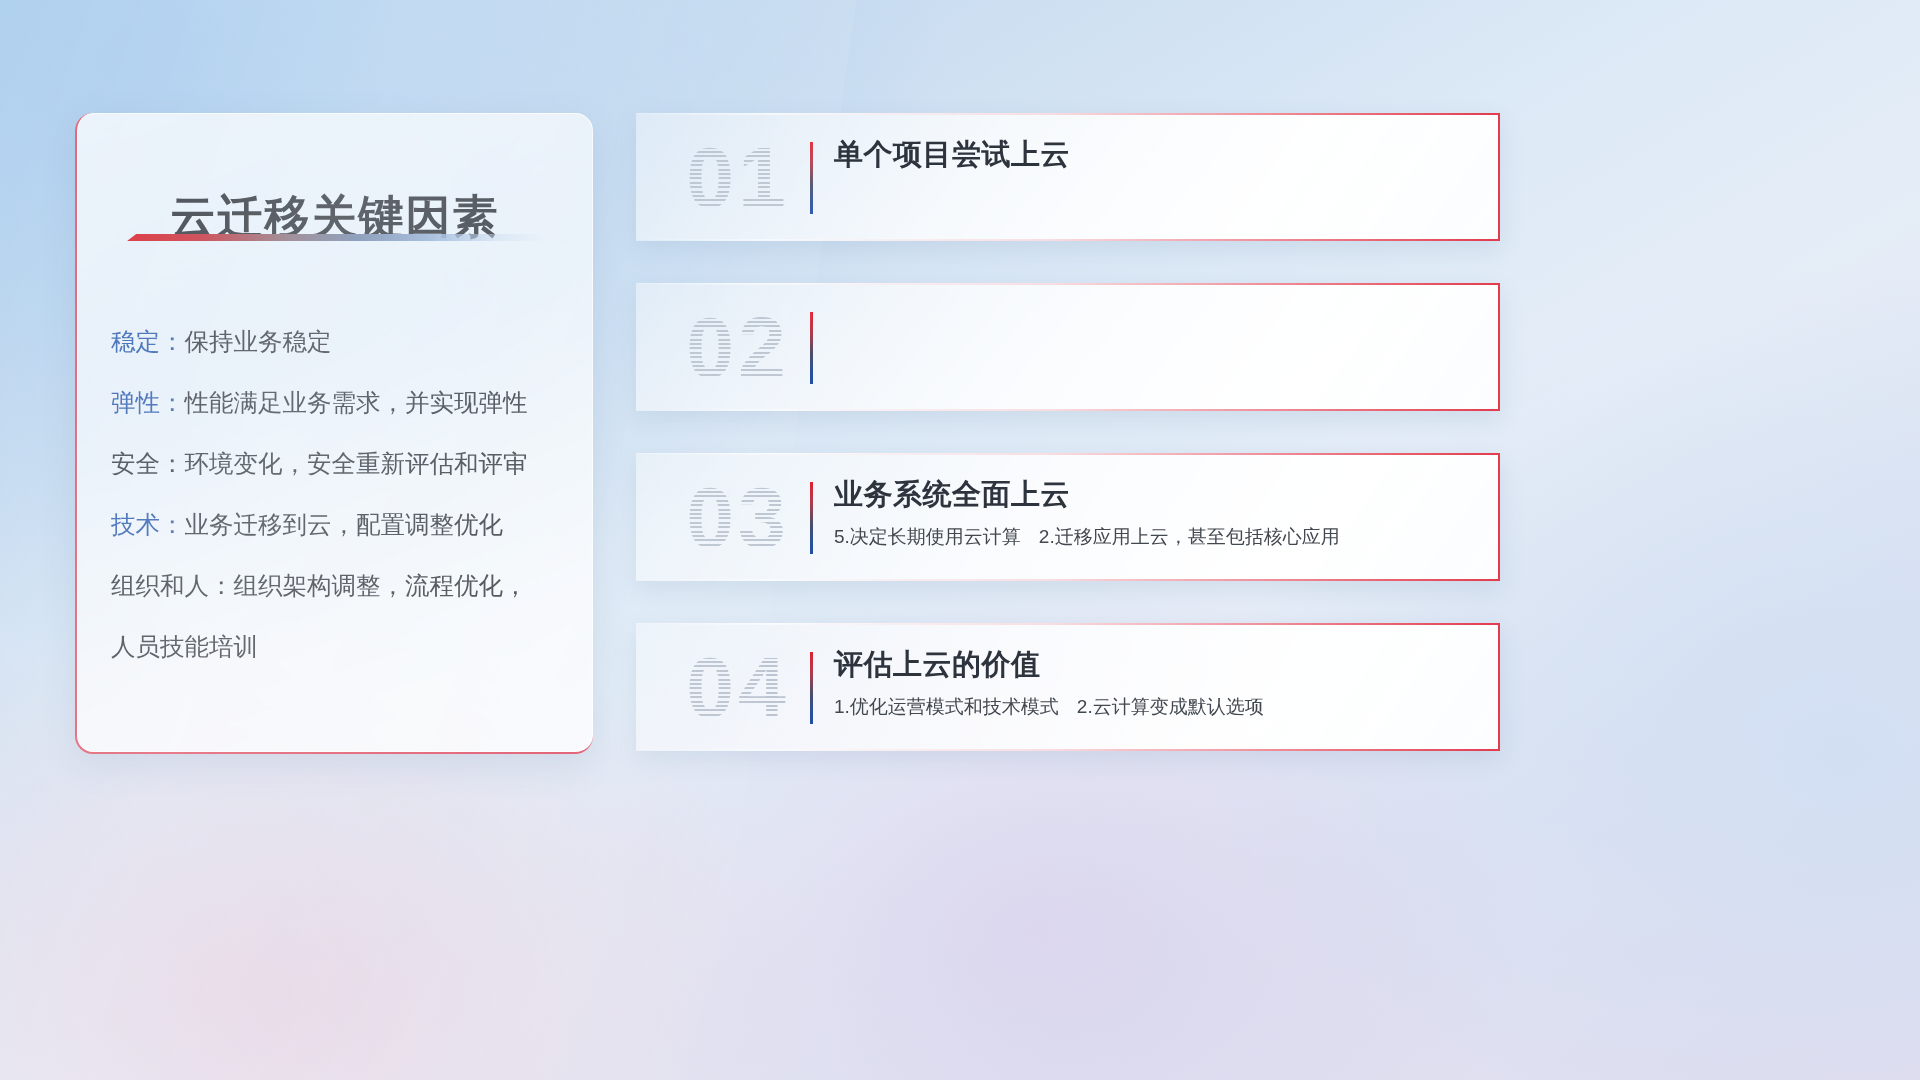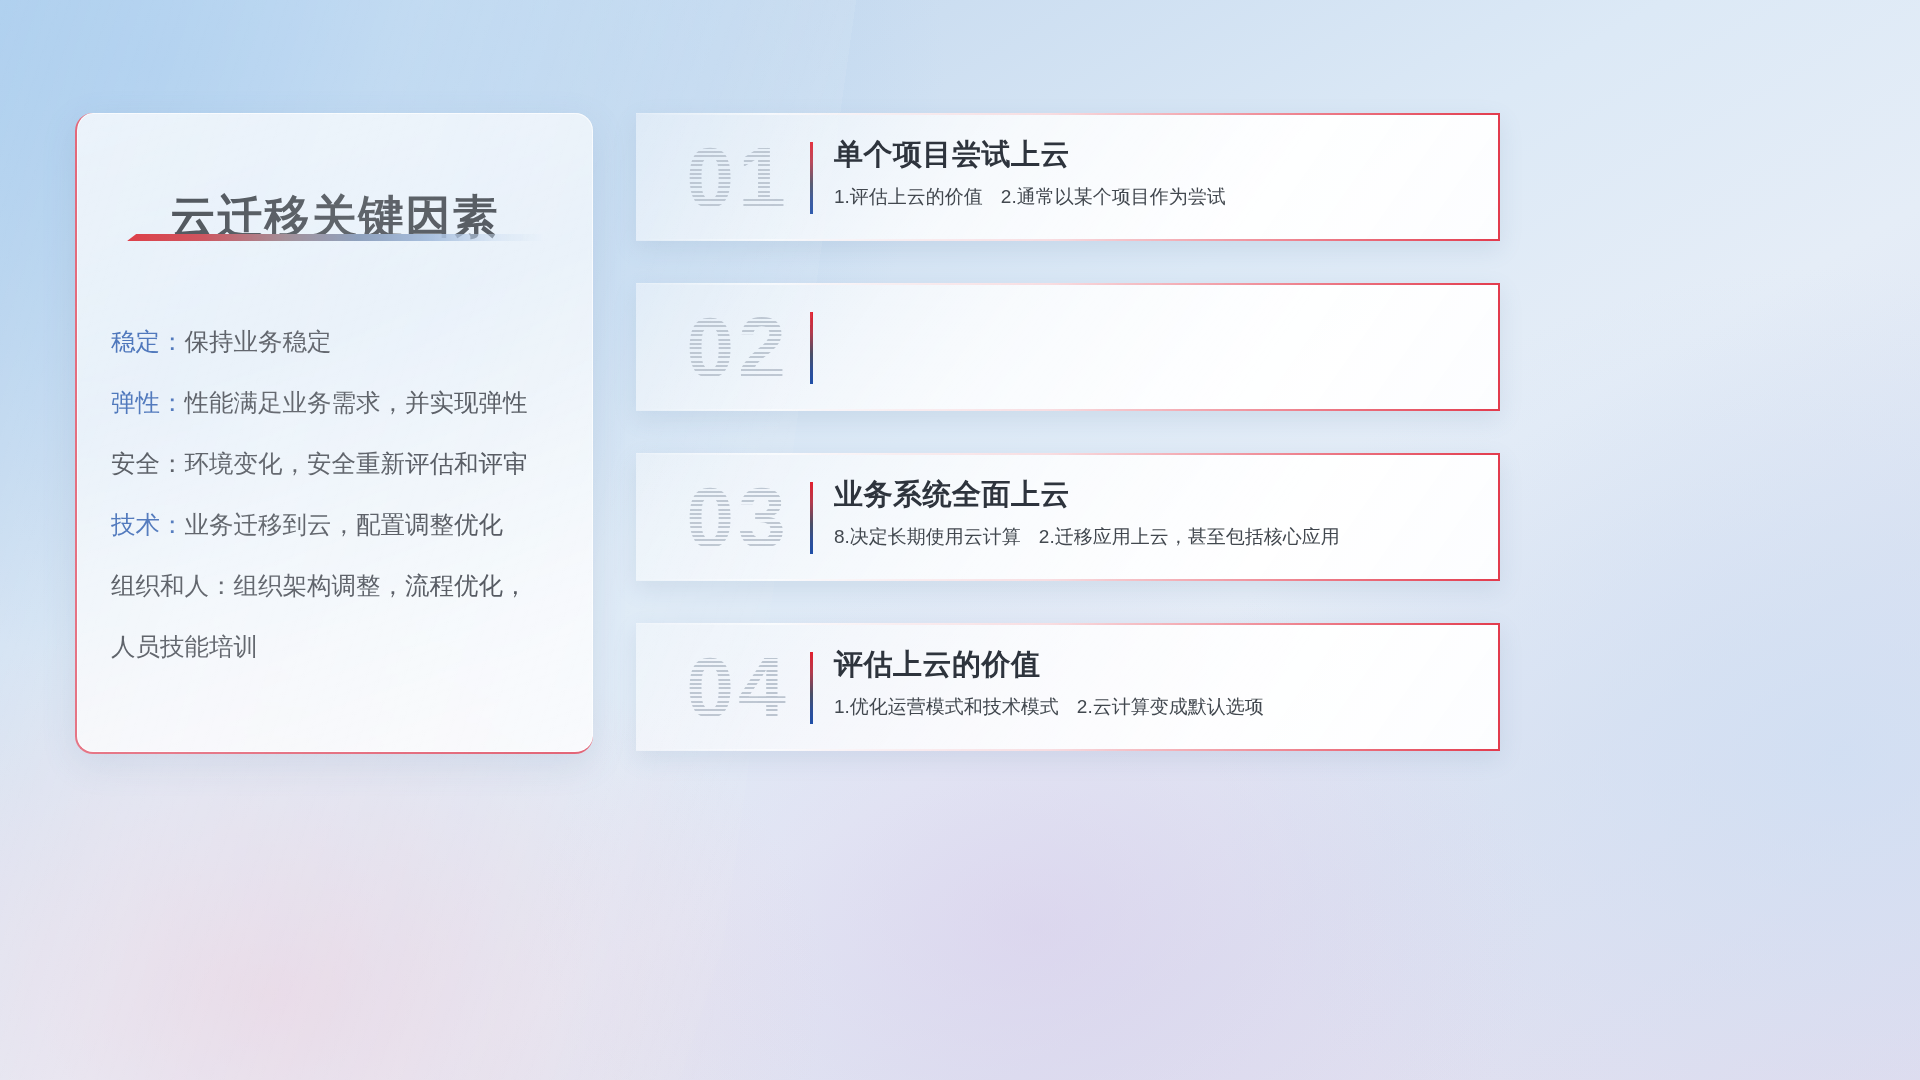--- a/index.html
+++ b/index.html
@@ -226,39 +226,38 @@
 
   <section class="cards">
 
     <article class="card">
       <div class="edge-top"></div>
       <div class="edge-bottom"></div>
       <div class="card-num">01</div>
       <div class="card-bar"></div>
       <div class="card-body">
         <div class="card-title">单个项目尝试上云</div>
-        <div class="card-sub"><span>1.评估上云的价值</span><span class="gap"></span><span>2.通常以某个项目作为尝试</span></div>
       </div>
     </article>
 
     <article class="card">
       <div class="edge-top"></div>
       <div class="edge-bottom"></div>
       <div class="card-num">02</div>
       <div class="card-bar"></div>
     </article>
 
     <article class="card">
       <div class="edge-top"></div>
       <div class="edge-bottom"></div>
       <div class="card-num">03</div>
       <div class="card-bar"></div>
       <div class="card-body">
         <div class="card-title">业务系统全面上云</div>
-        <div class="card-sub"><span>8.决定长期使用云计算</span><span class="gap"></span><span>2.迁移应用上云，甚至包括核心应用</span></div>
+        <div class="card-sub"><span>5.决定长期使用云计算</span><span class="gap"></span><span>2.迁移应用上云，甚至包括核心应用</span></div>
       </div>
     </article>
 
     <article class="card">
       <div class="edge-top"></div>
       <div class="edge-bottom"></div>
       <div class="card-num">04</div>
       <div class="card-bar"></div>
       <div class="card-body">
         <div class="card-title">评估上云的价值</div>

